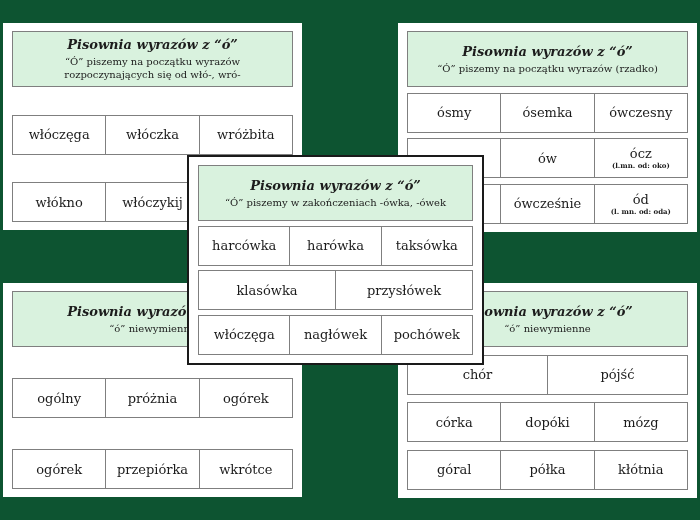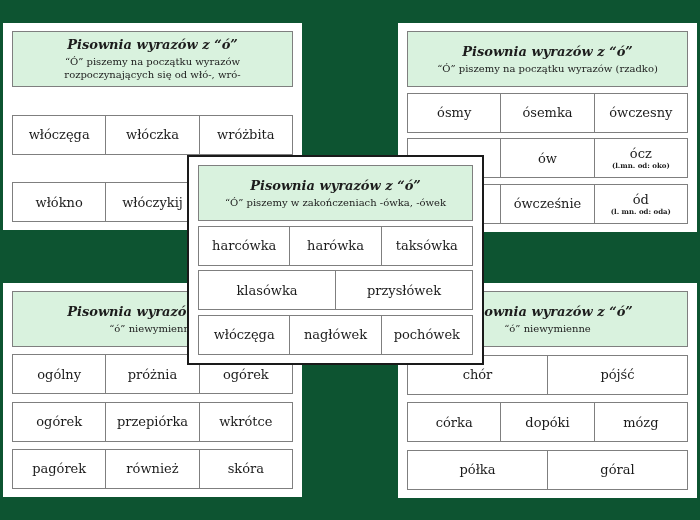--- a/index.html
+++ b/index.html
@@ -139,44 +139,40 @@
     <div class="word-row">
       <div class="word-cell">ogólny</div>
       <div class="word-cell">próżnia</div>
       <div class="word-cell">ogórek</div>
     </div>
     <div class="word-row">
       <div class="word-cell">ogórek</div>
       <div class="word-cell">przepiórka</div>
       <div class="word-cell">wkrótce</div>
     </div>
-    <div class="word-row">
-      <div class="word-cell">pagórek</div>
-      <div class="word-cell">również</div>
-      <div class="word-cell">skóra</div>
-    </div>
   </section>
 
   <section class="card" id="card-br">
     <header class="card-header">
       <div class="card-title">Pisownia wyrazów z “ó”</div>
       <div class="card-subtitle">“ó” niewymienne</div>
     </header>
     <div class="word-row">
       <div class="word-cell">chór</div>
       <div class="word-cell">pójść</div>
     </div>
     <div class="word-row">
       <div class="word-cell">córka</div>
       <div class="word-cell">dopóki</div>
       <div class="word-cell">mózg</div>
     </div>
     <div class="word-row">
+      <div class="word-cell">góral</div>
       <div class="word-cell">półka</div>
-      <div class="word-cell">góral</div>
+      <div class="word-cell">kłótnia</div>
     </div>
   </section>
 
   <section class="card center-card" id="card-c">
     <header class="card-header">
       <div class="card-title">Pisownia wyrazów z “ó”</div>
       <div class="card-subtitle">“Ó” piszemy w zakończeniach -ówka, -ówek</div>
     </header>
     <div class="word-row">
       <div class="word-cell">harcówka</div>

